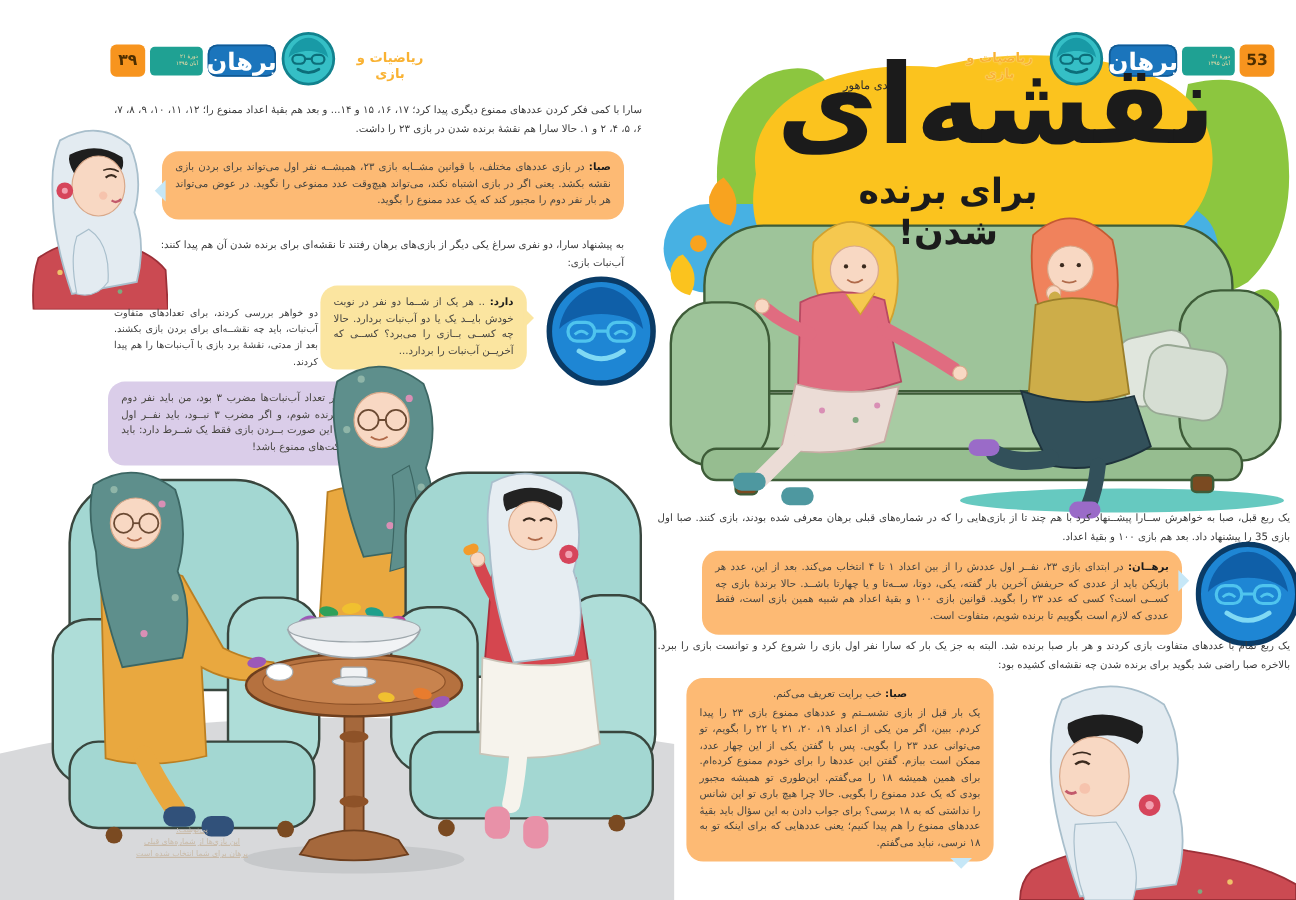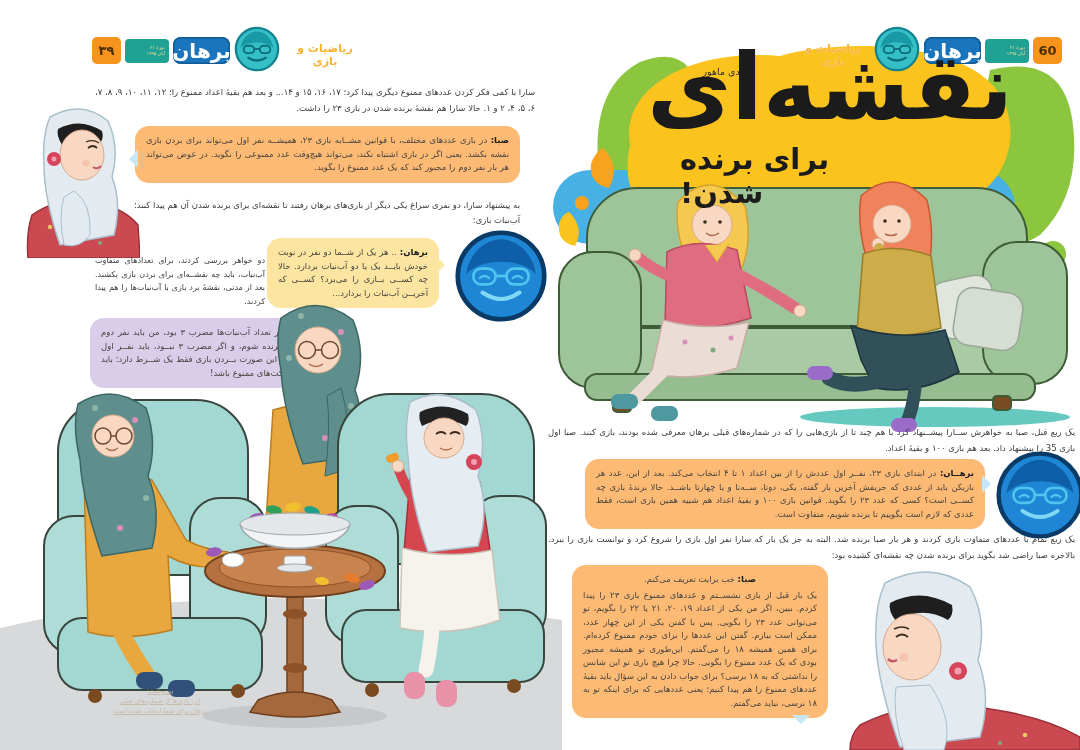--- a/index.html
+++ b/index.html
@@ -20,21 +20,21 @@
   .bubble.purple{background:#DACDE9;}
   .tail{position:absolute;width:0;height:0;border:9px solid transparent;}
   .tail.t-left{left:-15px;top:24px;border-right-color:#C6E7F7;}
   .tail.t-right-yellow{right:-15px;top:18px;border-left-color:#FBE5A0;}
   .tail.t-right-blue{right:-15px;top:16px;border-left-color:#C6E7F7;}
   .tail.t-right-purple{right:-15px;top:26px;border-left-color:#DACDE9;}
   .tail.t-bottom-blue{right:18px;bottom:-15px;border-top-color:#C6E7F7;}
   .lead-line{display:block;text-align:center;margin-bottom:2px;}
   .main-title{position:absolute;font-weight:bold;color:#1b1b1b;text-align:center;
               direction:rtl;letter-spacing:-2px;}
-  .subtitle{position:absolute;font-weight:bold;color:#1b1b1b;text-align:left;direction:rtl;}
+  .subtitle{position:absolute;font-weight:bold;color:#1b1b1b;text-align:center;direction:rtl;}
   .author{position:absolute;font-size:9.5px;color:#2c2c2c;text-align:center;direction:rtl;}
   .sec-title{position:absolute;font-size:11px;font-weight:bold;color:#F9B233;direction:rtl;
              text-align:center;text-shadow:0 0 1px #fff;}
   .logo-pill{position:absolute;background:#1B75BC;border-radius:8px;display:flex;
              align-items:center;justify-content:center;color:#fff;font-weight:bold;
              font-size:20px;direction:rtl;box-shadow:0 0 0 1.5px #125a94 inset;}
   .issue-pill{position:absolute;background:#1FA193;border-radius:4px;color:#fff;
               font-size:4.5px;line-height:6px;padding:3px 4px;direction:rtl;
               display:flex;flex-direction:column;justify-content:center;box-sizing:border-box;}
   .issue-pill span{display:block;white-space:nowrap;color:#FBDFA8;}
@@ -123,21 +123,21 @@
       <path d="M44,50 L56,50" stroke="#0C6E7A" stroke-width="4"></path>
       <path d="M31,69 Q50,81 69,69" stroke="#0C6E7A" stroke-width="5" fill="none" stroke-linecap="round"></path>
     </svg>
     <div class="logo-pill" style="left:384px;top:37px;width:57px;height:27px">
       <span>برهان</span>
     </div>
     <div class="issue-pill" style="left:445px;top:39px;width:44px;height:24px">
       <span>دورهٔ ۲۱</span>
       <span>آبان ۱۳۹۵</span>
     </div>
-    <div class="page-badge" style="left:493px;top:37px;width:29px;height:27px">60</div>
+    <div class="page-badge" style="left:493px;top:37px;width:29px;height:27px">53</div>
 
     <div class="author" style="left:148px;top:66px;width:72px">هدی ماهور</div>
     <div class="main-title" style="left:95px;top:38px;width:390px;font-size:92px;line-height:100px">نقشه‌ای</div>
     <div class="subtitle" style="left:140px;top:142px;width:220px;font-size:29px">برای برنده شدن!</div>
 
     <div class="para" style="left:8px;top:424px;width:527px">یک ربع قبل، صبا به خواهرش ســارا پیشــنهاد کرد با هم چند تا از بازی‌هایی را که در شماره‌های قبلی برهان معرفی شده بودند، بازی کنند. صبا اول بازی 35 را پیشنهاد داد. بعد هم بازی ۱۰۰ و بقیهٔ اعداد.</div>
 
     <div class="bubble blue" style="left:45px;top:459px;width:400px">
       <span class="tail t-right-blue"></span>
       <b>برهــان:</b><span> در ابتدای بازی ۲۳، نفــر اول عددش را از بین اعداد ۱ تا ۴ انتخاب می‌کند. بعد از این، عدد هر بازیکن باید از عددی که حریفش آخرین بار گفته، یکی، دوتا، ســه‌تا و یا چهارتا باشــد. حالا برندهٔ بازی چه کســی است؟ کسی که عدد ۲۳ را بگوید. قوانین بازی ۱۰۰ و بقیهٔ اعداد هم شبیه همین بازی است، فقط عددی که لازم است بگوییم تا برنده شویم، متفاوت است.</span>
@@ -229,21 +229,21 @@
       <b>صبا:</b><span> در بازی عددهای مختلف، با قوانین مشــابه بازی ۲۳، همیشــه نفر اول می‌تواند برای بردن بازی نقشه بکشد. یعنی اگر در بازی اشتباه نکند، می‌تواند هیچ‌وقت عدد ممنوعی را نگوید. در عوض می‌تواند هر بار نفر دوم را مجبور کند که یک عدد ممنوع را بگوید.</span>
     </div>
 
     <div class="para" style="left:95px;top:198px;width:425px;line-height:15px">
       <span style="display:block">به پیشنهاد سارا، دو نفری سراغ یکی دیگر از بازی‌های برهان رفتند تا نقشه‌ای برای برنده شدن آن هم پیدا کنند:</span>
       <span style="display:block;text-align:right">آب‌نبات بازی:</span>
     </div>
 
     <div class="bubble yellow" style="left:267px;top:238px;width:172px">
       <span class="tail t-right-yellow"></span>
-      <b>برهان:</b><span> .. هر یک از شــما دو نفر در نوبت خودش بایــد یک یا دو آب‌نبات بردارد. حالا چه کســی بــازی را می‌برد؟ کســی که آخریــن آب‌نبات را بردارد...</span>
+      <b>دارد:</b><span> .. هر یک از شــما دو نفر در نوبت خودش بایــد یک یا دو آب‌نبات بردارد. حالا چه کســی بــازی را می‌برد؟ کســی که آخریــن آب‌نبات را بردارد...</span>
     </div>
 
     <svg class="abs" style="left:455px;top:230px" width="92" height="92" viewBox="0 0 100 100">
       <circle cx="50" cy="50" r="47" fill="#1E86D4" stroke="#0A3B66" stroke-width="5"></circle>
       <path d="M12,48 C16,22 36,10 50,10 C64,10 84,22 88,48 C72,30 28,30 12,48 Z" fill="#0F5FA8"></path>
       <rect x="20" y="42" width="24" height="17" rx="8" fill="none" stroke="#4FC4EE" stroke-width="3"></rect>
       <rect x="56" y="42" width="24" height="17" rx="8" fill="none" stroke="#4FC4EE" stroke-width="3"></rect>
       <path d="M44,50 L56,50" stroke="#4FC4EE" stroke-width="3"></path>
       <path d="M26,53 Q32,47 38,53" stroke="#4FC4EE" stroke-width="2.5" fill="none"></path>
       <path d="M62,53 Q68,47 74,53" stroke="#4FC4EE" stroke-width="2.5" fill="none"></path>

